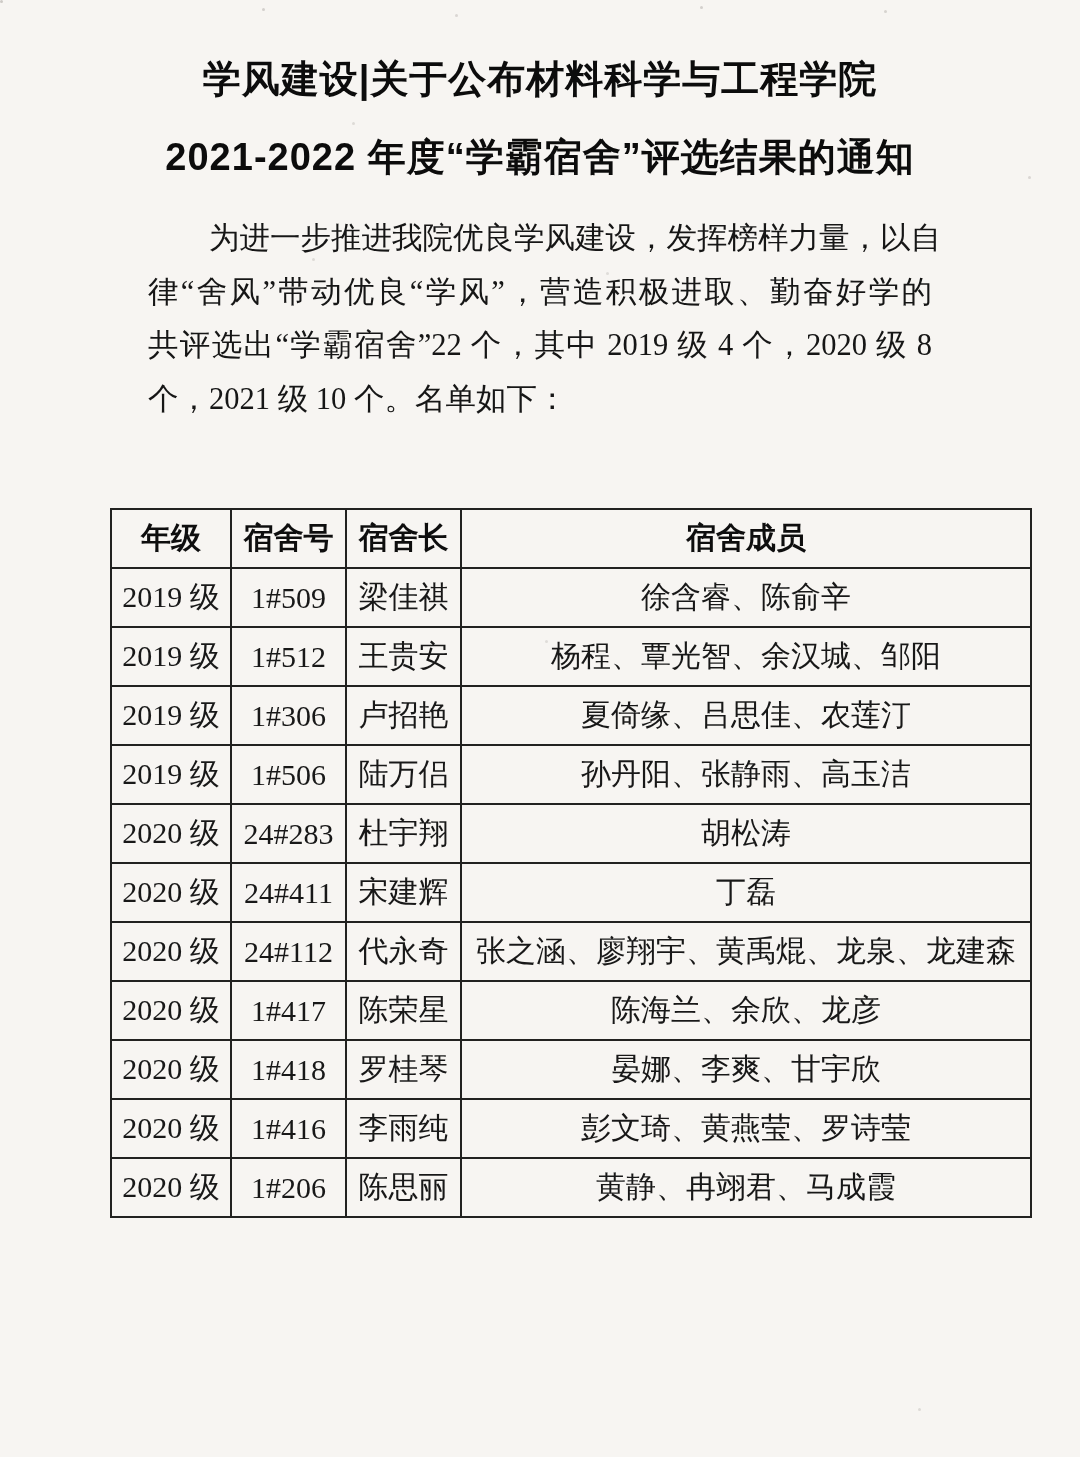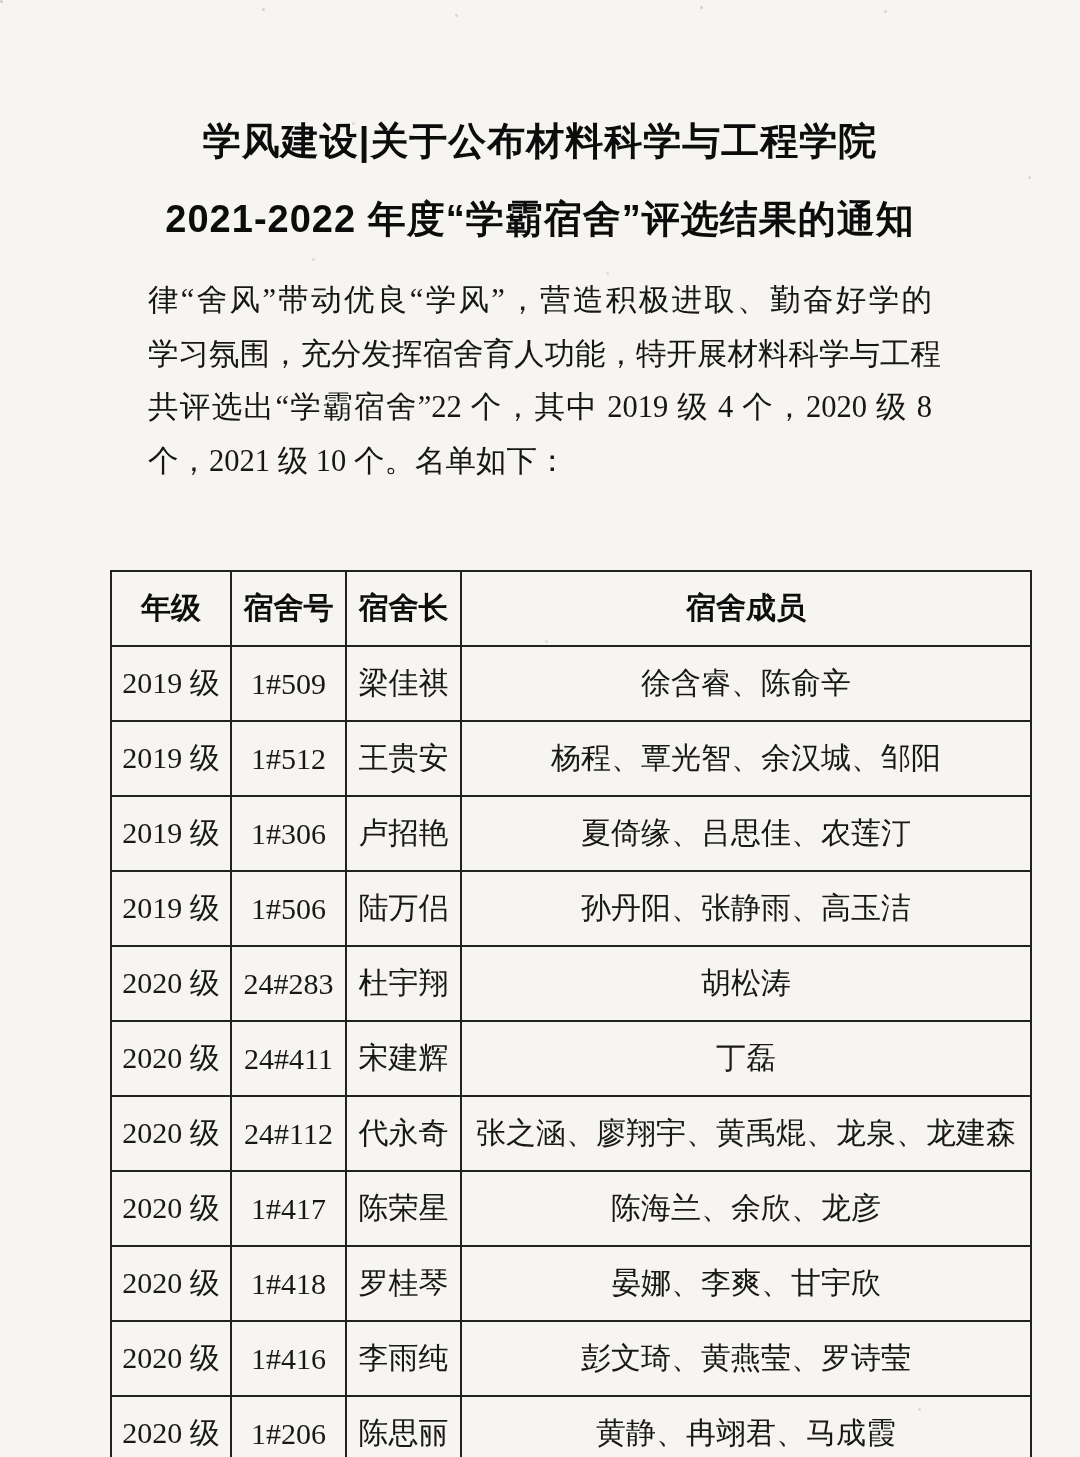--- a/index.html
+++ b/index.html
@@ -22,21 +22,21 @@
                 700px 6px 0 rgba(130,124,118,.30),
                 884px 10px 0 rgba(130,124,118,.28),
                 352px 122px 0 rgba(130,124,118,.22),
                 312px 258px 0 rgba(130,124,118,.22),
                 606px 272px 0 rgba(130,124,118,.20),
                 1028px 176px 0 rgba(130,124,118,.25),
                 545px 640px 0 rgba(130,124,118,.20),
                 918px 1408px 0 rgba(130,124,118,.22);
   }
 
-  header { padding-top:116px; text-align:center; }
+  header { padding-top:54px; text-align:center; }
   .title-line{
     font-family:"Liberation Sans", sans-serif;
     font-weight:700;
     font-size:38px;
     line-height:50px;
     color:#0c0c0c;
     letter-spacing:1px;
   }
   .title-line.second{ margin-top:28px; }
 
@@ -56,21 +56,21 @@
     margin:82px 0 0 110px;
     width:920px;
     border-collapse:collapse;
     table-layout:fixed;
   }
   table.dorm tr{ height:55px; }
   table.dorm th, table.dorm td{
     border:2px solid #222220;
     text-align:center;
     vertical-align:middle;
-    padding:16px 4px;
+    padding:8px 4px;
     overflow:hidden;
     white-space:nowrap;
   }
   table.dorm th{
     font-family:"Liberation Sans", sans-serif;
     font-weight:700;
     font-size:30px;
     color:#0e0e0e;
   }
   table.dorm td{
@@ -88,22 +88,22 @@
 
 <div class="page">
   <div class="speck-layer"></div>
 
   <header>
     <div class="title-line">学风建设|关于公布材料科学与工程学院</div>
     <div class="title-line second">2021-2022 年度“学霸宿舍”评选结果的通知</div>
   </header>
 
   <div class="paragraph">
+    <div class="pline first">为进一步推进我院优良学风建设，发挥榜样力量，以自</div>
     <div class="pline">律“舍风”带动优良“学风”，营造积极进取、勤奋好学的</div>
-    <div class="pline">学习氛围，充分发挥宿舍育人功能，特开展材料科学与工程</div>
     <div class="pline">共评选出“学霸宿舍”22 个，其中 2019 级 4 个，2020 级 8</div>
     <div class="pline last">个，2021 级 10 个。名单如下：</div>
   </div>
 
   <table class="dorm">
     <colgroup>
       <col class="c-grade">
         <col class="c-room">
         <col class="c-leader">
         <col class="c-members">

